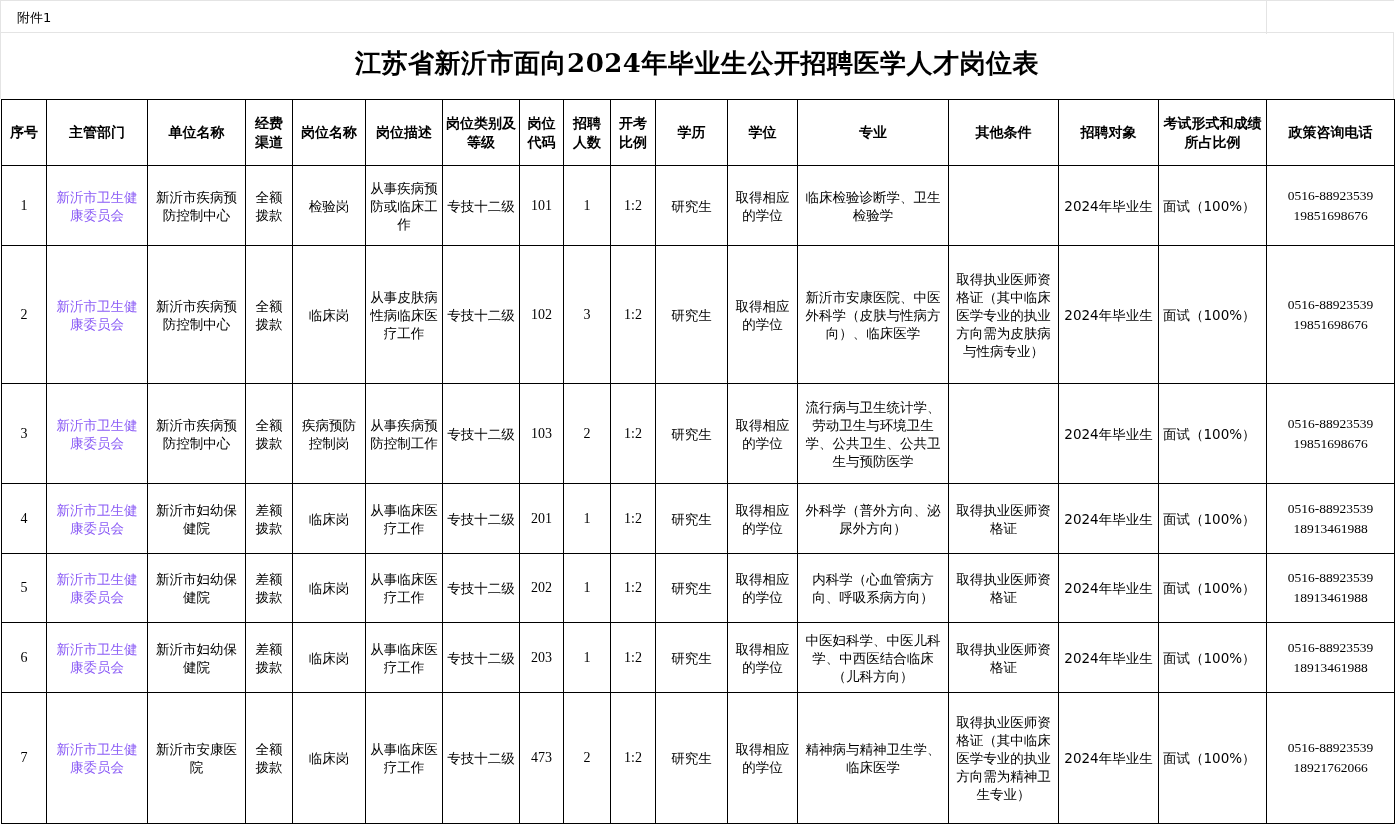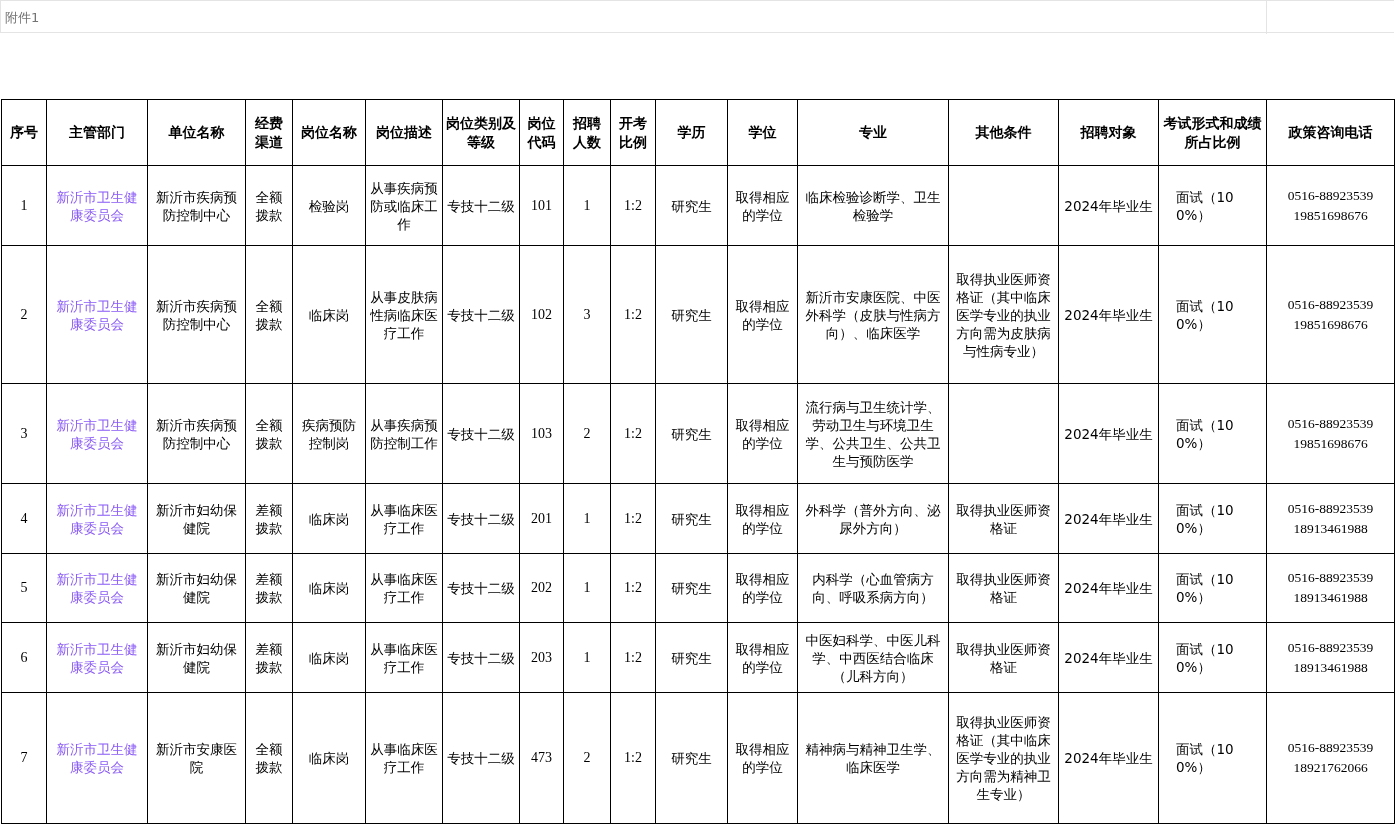--- a/index.html
+++ b/index.html
@@ -1,41 +1,44 @@
 <!DOCTYPE html>
 <html><head>
 <meta charset="utf-8">
 <style>
   html, body { margin:0; padding:0; background:#ffffff; }
   body { width:1395px; height:824px; overflow:hidden; position:relative;
          font-family:"DejaVu Sans", "Liberation Sans", sans-serif; color:#000; }
   .sheet { position:absolute; left:0; top:0; width:1395px; height:824px; }
   .attach-row { position:absolute; left:0; top:0; width:1394px; height:33px;
                 border-top:1px solid #e4e4e4; border-bottom:1px solid #e4e4e4; border-left:1px solid #e4e4e4; box-sizing:border-box; }
-  .attach-label { position:absolute; left:4px; top:8px; font-size:13px; color:#737373; }
+  .attach-label { position:absolute; left:16px; top:8px; font-size:13px; color:#000000; }
   .attach-split { position:absolute; left:1265px; top:0; width:1px; height:33px; background:#e4e4e4; }
   .title-row { position:absolute; left:0; top:33px; width:1394px; height:66px; border-left:1px solid #e4e4e4; border-right:1px solid #e4e4e4; box-sizing:border-box; }
   .page-title { position:absolute; left:0; right:0; top:13px; text-align:center;
                 font-family:"DejaVu Serif", "Liberation Serif", serif; font-weight:bold; font-size:26px; letter-spacing:0.5px; }
   table.grid { position:absolute; left:1px; top:99px; border-collapse:collapse; table-layout:fixed; width:1393px; }
   table.grid th, table.grid td { border:1.5px solid #000; text-align:center; vertical-align:middle;
         font-size:13.5px; line-height:18px; padding:0 3px; word-break:break-all; }
   table.grid th { font-weight:bold; font-size:14px; line-height:19px; }
   table.grid td.num { font-family:"Liberation Serif", "DejaVu Serif", serif; font-size:14px; }
   table.grid td.red { color:#8b5cf6; }
-  table.grid td.left { text-align:left; padding-left:17px; }
+  table.grid td.left { text-align:left; padding-left:4px; }
   .phone { font-family:Liberation Serif, serif; font-size:13.5px; line-height:20px; }
 </style>
 </head>
 <body>
 
 <div class="sheet">
   <div class="attach-row">
     <span class="attach-label">附件1</span>
     <div class="attach-split"></div>
+  </div>
+  <div class="title-row">
+    <div class="page-title">江苏省新沂市面向2024年毕业生公开招聘医学人才岗位表</div>
   </div>
 
   <table class="grid">
     <colgroup>
       <col style="width:45px">
         <col style="width:101px">
         <col style="width:98px">
         <col style="width:47px">
       <col style="width:73px">
         <col style="width:77px">

